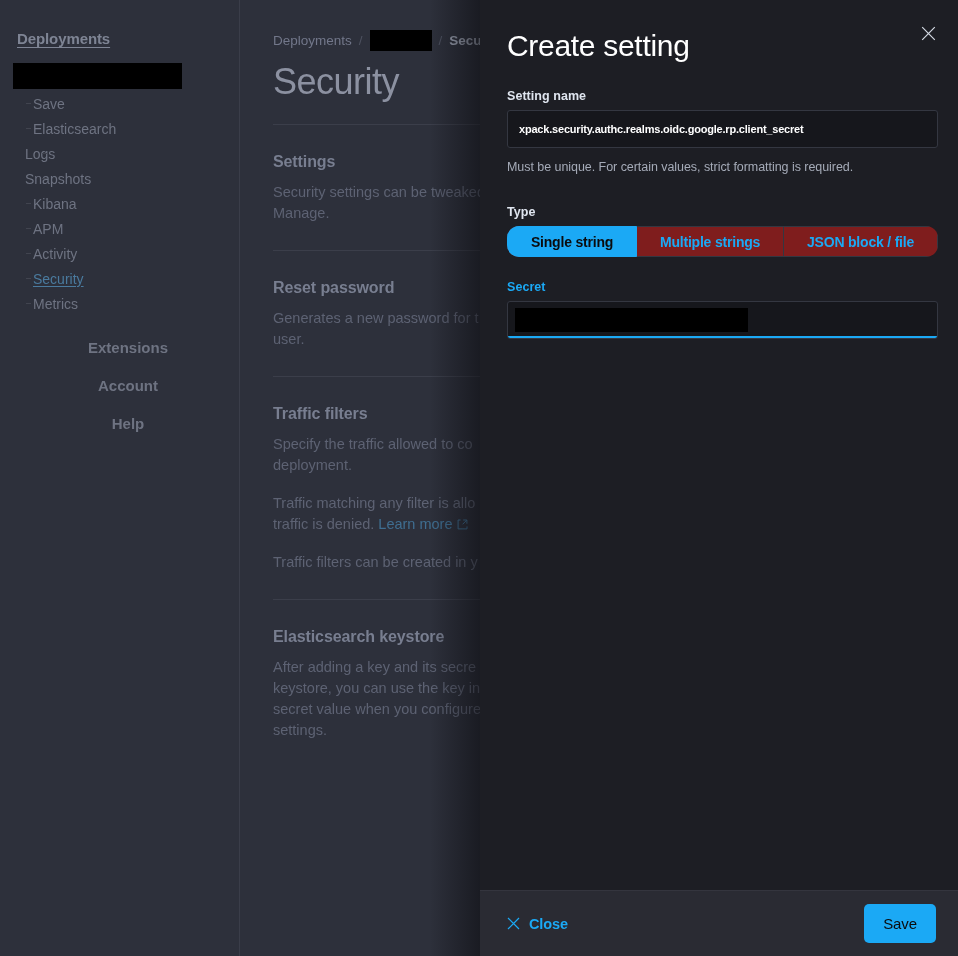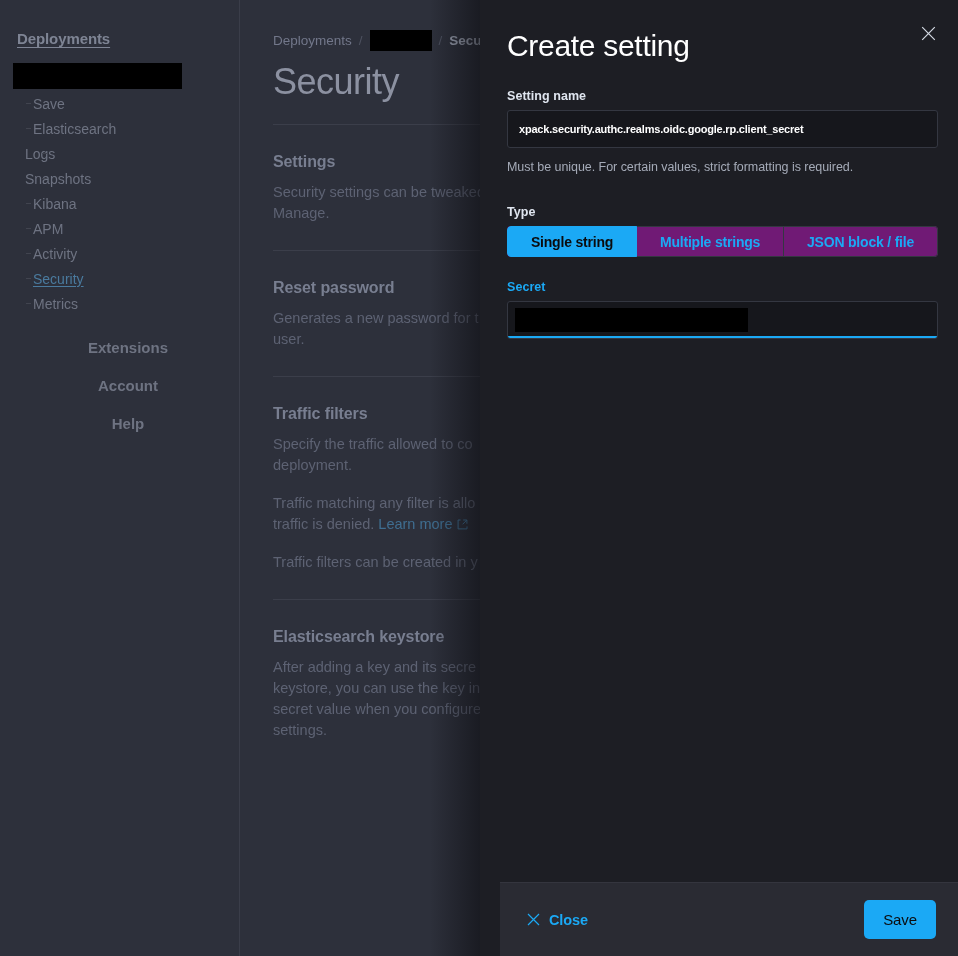--- a/index.html
+++ b/index.html
@@ -266,23 +266,23 @@
   }
 
   .field-group { margin-bottom: 0; }
   .field-group.type { margin-top: 31px; }
 
   .btn-group {
     display: flex;
     margin-top: 7px;
     width: 431px;
     height: 31px;
-    border-radius: 4px;
+    border-radius: 12px;
     overflow: hidden;
-    background: #701a75;
+    background: #7f1d1d;
   }
   .btn-group-item {
     flex: 1 1 auto;
     display: flex;
     align-items: center;
     justify-content: center;
     font-size: 14px;
     font-weight: bold;
     color: #1ba9f5;
     border: 1px solid #343741;
@@ -332,28 +332,27 @@
     left: 7px;
     top: 6px;
     width: 233px;
     height: 24px;
     background: #000000;
   }
 
   
   .flyout-footer {
     flex: 0 0 auto;
-    height: 74px;
+    height: 66px;
     background: #2a2b33;
     border-top: 1px solid #34353e;
     display: flex;
     align-items: center;
     justify-content: space-between;
     padding: 0 22px 0 27px;
-    margin-left: 20px;
   }
 
   .close-action {
     display: flex;
     align-items: center;
     gap: 9px;
     cursor: pointer;
   }
   .close-action .x-glyph { display: flex; }
   .close-action-label {

